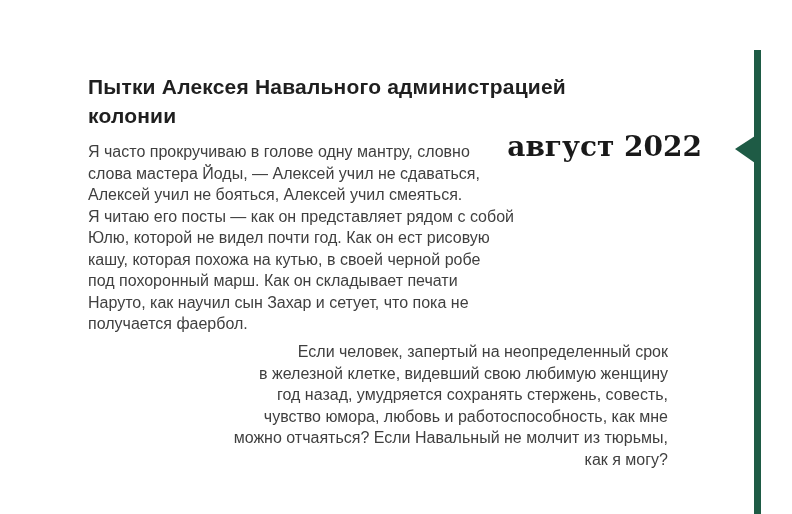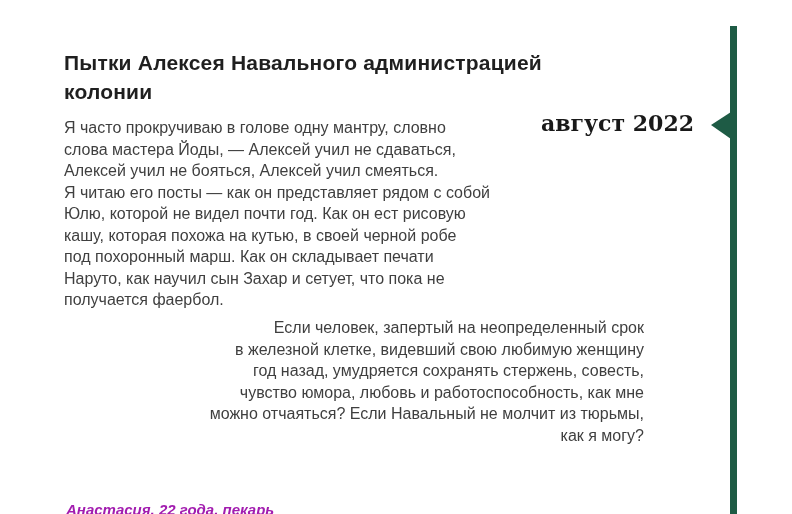--- a/index.html
+++ b/index.html
@@ -1,15 +1,15 @@
 <!DOCTYPE html>
 <html style="--timeline-green: #1e5b45;"><head>
 <meta charset="utf-8">
 <style>
-  * { margin: 8px; padding: 0; box-sizing: border-box; }
+  * { margin: 16px; padding: 0; box-sizing: border-box; }
   html, body { width: 792px; height: 514px; }
   body {
     position: relative;
     overflow: hidden;
     background: #ffffff;
     font-family: "Liberation Sans", sans-serif;
   }
   .title {
     position: absolute;
     left: 40px;
@@ -59,21 +59,21 @@
     border-top: 13px solid transparent;
     border-bottom: 14px solid transparent;
     border-right: 20px solid var(--timeline-green, #1e5b45);
   }
   .timeline-date {
     position: absolute;
     right: 106px;
     top: 85px;
     font-family: "DejaVu Serif", serif;
     font-weight: 700;
-    font-size: 22px;
+    font-size: 28px;
     line-height: 28px;
     color: #191919;
     white-space: nowrap;
   }
 </style>
 </head>
 <body>
 
 <main class="content">
   <h1 class="title">Пытки Алексея Навального администрацией

